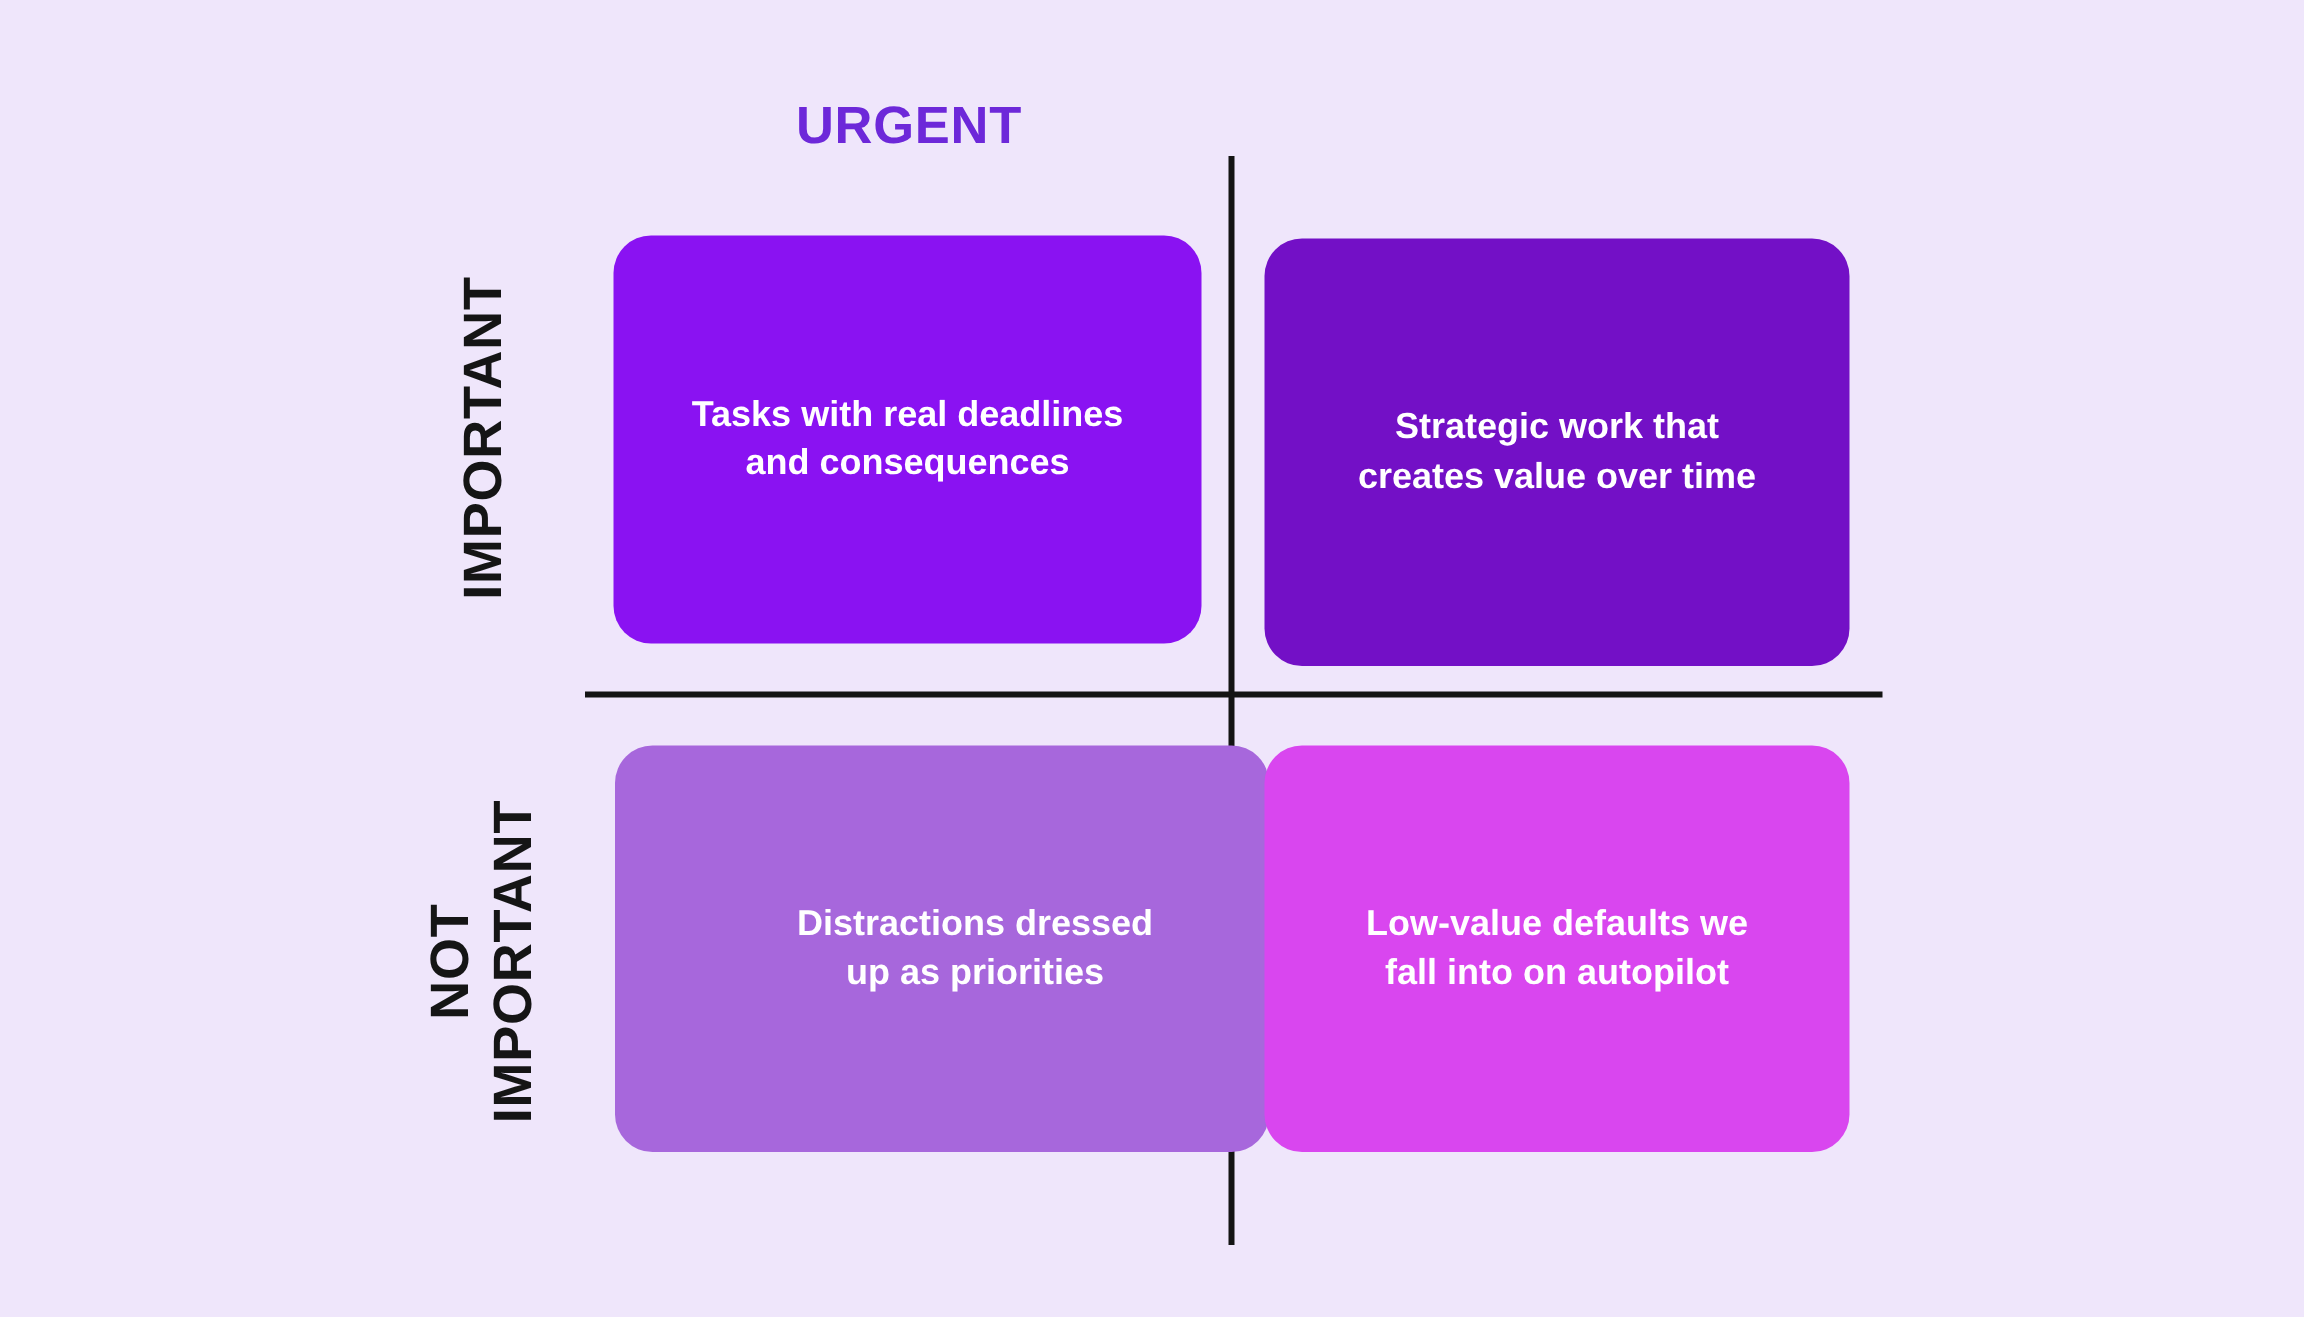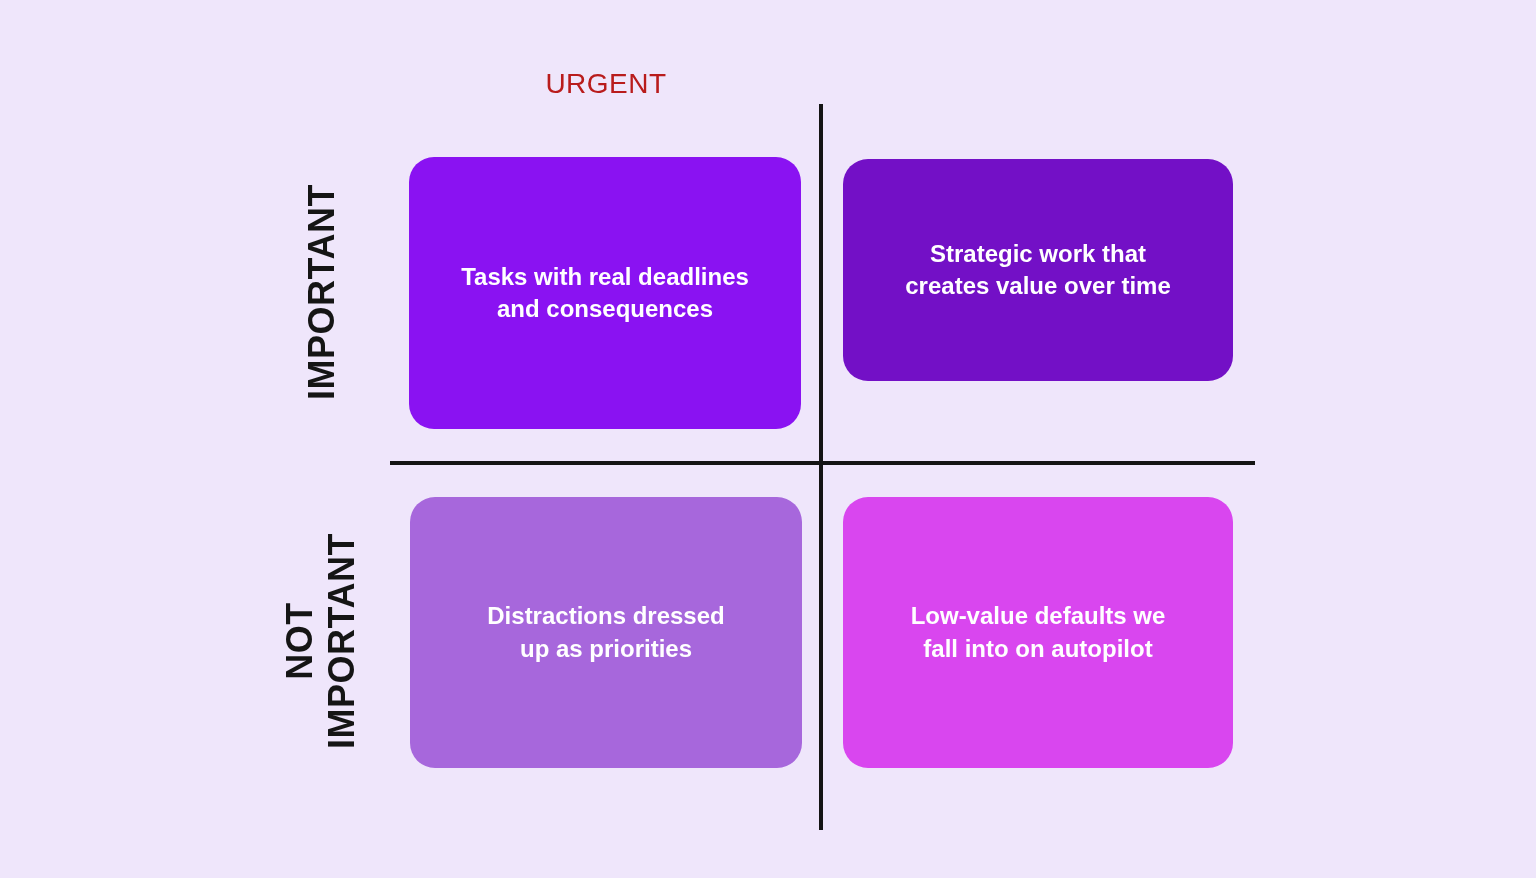--- a/index.html
+++ b/index.html
@@ -15,24 +15,24 @@
     font-family: "Liberation Sans", sans-serif;
     overflow: hidden;
   }
   .col-label {
     position: absolute;
     top: 60px;
     height: 48px;
     display: flex;
     align-items: center;
     justify-content: center;
-    font-size: 28px;
-    font-weight: 400;
+    font-size: 35px;
+    font-weight: 700;
     letter-spacing: 0.5px;
-    color: #b91c1c;
+    color: #6d28d9;
   }
   .col-label.c1 { left: 410px; width: 392px; }
   .col-label.c2 { left: 843px; width: 390px; }
   .row-label {
     position: absolute;
     display: flex;
     align-items: center;
     justify-content: center;
     font-size: 36px;
     font-weight: 700;
@@ -59,22 +59,22 @@
   .axis-v { left: 819px; top: 104px; width: 4px; height: 726px; }
   .axis-h { left: 390px; top: 461px; width: 865px; height: 4px; }
   .quad {
     position: absolute;
     border-radius: 25px;
     display: flex;
     align-items: center;
     justify-content: center;
   }
   .q1 { left: 409px; top: 157px; width: 392px; height: 272px; }
-  .q2 { left: 843px; top: 159px; width: 390px; height: 222px; }
-  .q3 { left: 410px; top: 497px; width: 392px; height: 271px; }
+  .q2 { left: 843px; top: 159px; width: 390px; height: 285px; }
+  .q3 { left: 410px; top: 497px; width: 392px; height: 271px; padding-left: 44px; }
   .q4 { left: 843px; top: 497px; width: 390px; height: 271px; }
   .quad-text {
     color: #ffffff;
     font-size: 24px;
     font-weight: 700;
     line-height: 1.35;
     text-align: center;
     white-space: pre-line;
     padding: 0 20px;
   }

